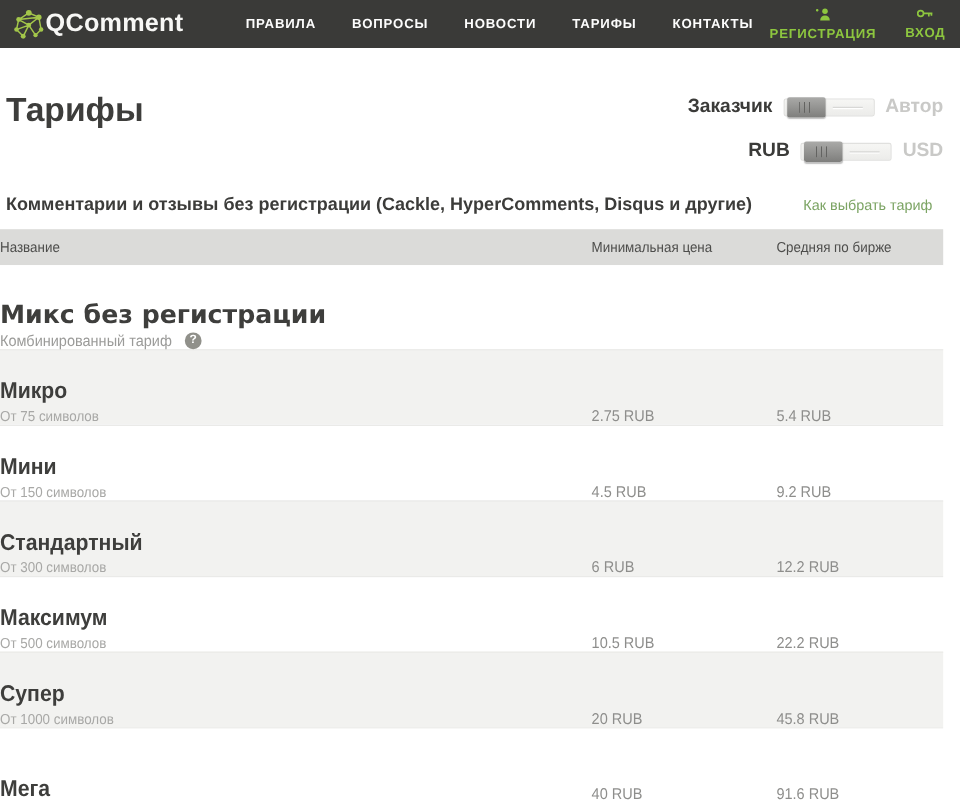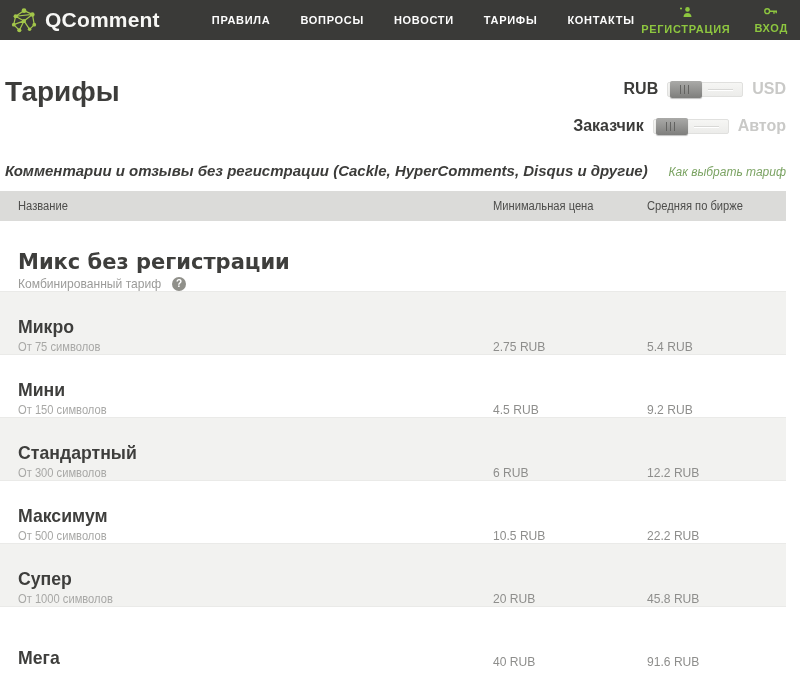--- a/index.html
+++ b/index.html
@@ -1,50 +1,50 @@
 <!DOCTYPE html>
 <html><head>
 <meta charset="utf-8">
 <style>
   * { margin:0; padding:0; box-sizing:border-box; }
   html,body { width:800px; height:675px; overflow:hidden; }
   body { font-family:"Liberation Sans", sans-serif; background:#ffffff; position:relative; }
 
   
   .topbar { height:40px; background:#3a3a38; display:flex; align-items:center; padding:0 12px 0 10px; }
-  .brand { display:flex; align-items:center; gap:7px; cursor:pointer; }
+  .brand { display:flex; align-items:center; cursor:pointer; }
   .brand-name { color:#f7f7f5; font-size:21px; font-weight:bold; letter-spacing:0.2px; }
   .mainnav { display:flex; gap:30px; margin-left:52px; }
   .mainnav a { color:#fdfdfd; font-size:11px; font-weight:bold; letter-spacing:0.7px; text-decoration:none; cursor:pointer; }
   .authnav { margin-left:auto; display:flex; gap:24px; align-items:center; }
   .authnav a { color:#8dc63f; font-size:11px; font-weight:bold; letter-spacing:0.7px; text-decoration:none; display:flex; align-items:center; gap:5px; cursor:pointer;flex-direction:column; }
 
   
   .page-title { font-size:28px; font-weight:bold; color:#3d3d3b; margin:36px 0 0 5px; }
   .toggles { position:absolute; top:80px; right:14px; }
   .toggle-row { display:flex; align-items:center; justify-content:flex-end; gap:9px; margin-bottom:19px; }
   .tl-on  { font-size:16px; font-weight:bold; color:#3b3b39; }
   .tl-off { font-size:16px; font-weight:bold; color:#c9c9c7; }
   .switch { position:relative; width:76px; height:15px; background:linear-gradient(#f6f6f4,#ececea); border:1px solid #e0e0de; border-radius:2px; cursor:pointer; }
   .switch::after { content:""; position:absolute; left:40px; right:9px; top:6px; height:1px; background:#d8d8d6; box-shadow:0 1px 0 #ffffff; }
   .handle { position:absolute; left:2px; top:-2px; width:32px; height:17px; border-radius:2px;
             background:linear-gradient(#aaaaa8,#7e7e7c); box-shadow:0 1px 1px rgba(0,0,0,.25); }
   .handle::after { content:""; position:absolute; left:10px; top:4px; width:11px; height:9px;
             background:repeating-linear-gradient(90deg,#636361 0 1px,transparent 1px 4px); }
 
   
-  .section-row { display:flex; justify-content:space-between; align-items:baseline; margin:54px 14px 12px 5px;font-style:italic; }
+  .section-row { display:flex; justify-content:space-between; align-items:baseline; margin:54px 23px 12px 5px; }
   .section-title { font-size:15px; font-weight:bold; color:#3c3c3a; }
   .section-link { font-size:12px; color:#7ca464; text-decoration:none; cursor:pointer; }
 
   
   .tariff-table { width:786px; }
   .cn { display:inline-block; transform:scaleX(.93); transform-origin:0 50%; white-space:nowrap; }
   .thead { display:flex; align-items:center; height:30px; background:#dbdbd9; font-size:12px; color:#4d4d4b; }
-  .col-name { flex:1 1 auto; padding-left:18px; min-width:0; }
+  .col-name { flex:1 1 auto; min-width:0; }
   .col-min  { flex:0 0 155px; padding-left:3px; }
   .col-avg  { flex:0 0 141px; padding-left:2px; }
   .trow { display:flex; align-items:flex-end; min-height:63px; border-top:1px solid #eaeae8; background:#ffffff; }
   .trow.alt { background:#f2f2f0; }
   .trow.first { min-height:70px; border-top:none; }
   .row-title { font-size:19px; font-weight:bold; color:#3e3e3c; line-height:1.15; }
   .trow.first .row-title { font-size:21px; font-family:"DejaVu Sans", sans-serif; letter-spacing:0; }
   .row-sub { font-size:12px; color:#a8a8a6; margin-top:2px; display:flex; align-items:center; gap:0; }
   .trow.first .row-sub { font-size:13px; color:#9b9b99; }
   .price { font-size:13px; color:#8e8e8c; }
@@ -107,33 +107,33 @@
       </span>
       <span>ВХОД</span>
     </a>
   </div>
 </div>
 
 <h1 class="page-title">Тарифы</h1>
 
 <div class="toggles">
   <div class="toggle-row">
+    <span class="tl-on">Заказчик</span>
+    <span class="switch">
+      <span class="handle"></span>
+    </span>
+    <span class="tl-off">Автор</span>
+  </div>
+  <div class="toggle-row">
     <span class="tl-on">RUB</span>
     <span class="switch">
       <span class="handle"></span>
     </span>
     <span class="tl-off">USD</span>
   </div>
-  <div class="toggle-row">
-    <span class="tl-on">Заказчик</span>
-    <span class="switch">
-      <span class="handle"></span>
-    </span>
-    <span class="tl-off">Автор</span>
-  </div>
 </div>
 
 <div class="section-row">
   <h2 class="section-title">Комментарии и отзывы без регистрации (Cackle, HyperComments, Disqus и другие)</h2>
   <a class="section-link">Как выбрать тариф</a>
 </div>
 
 <div class="tariff-table">
 
   <div class="thead">

